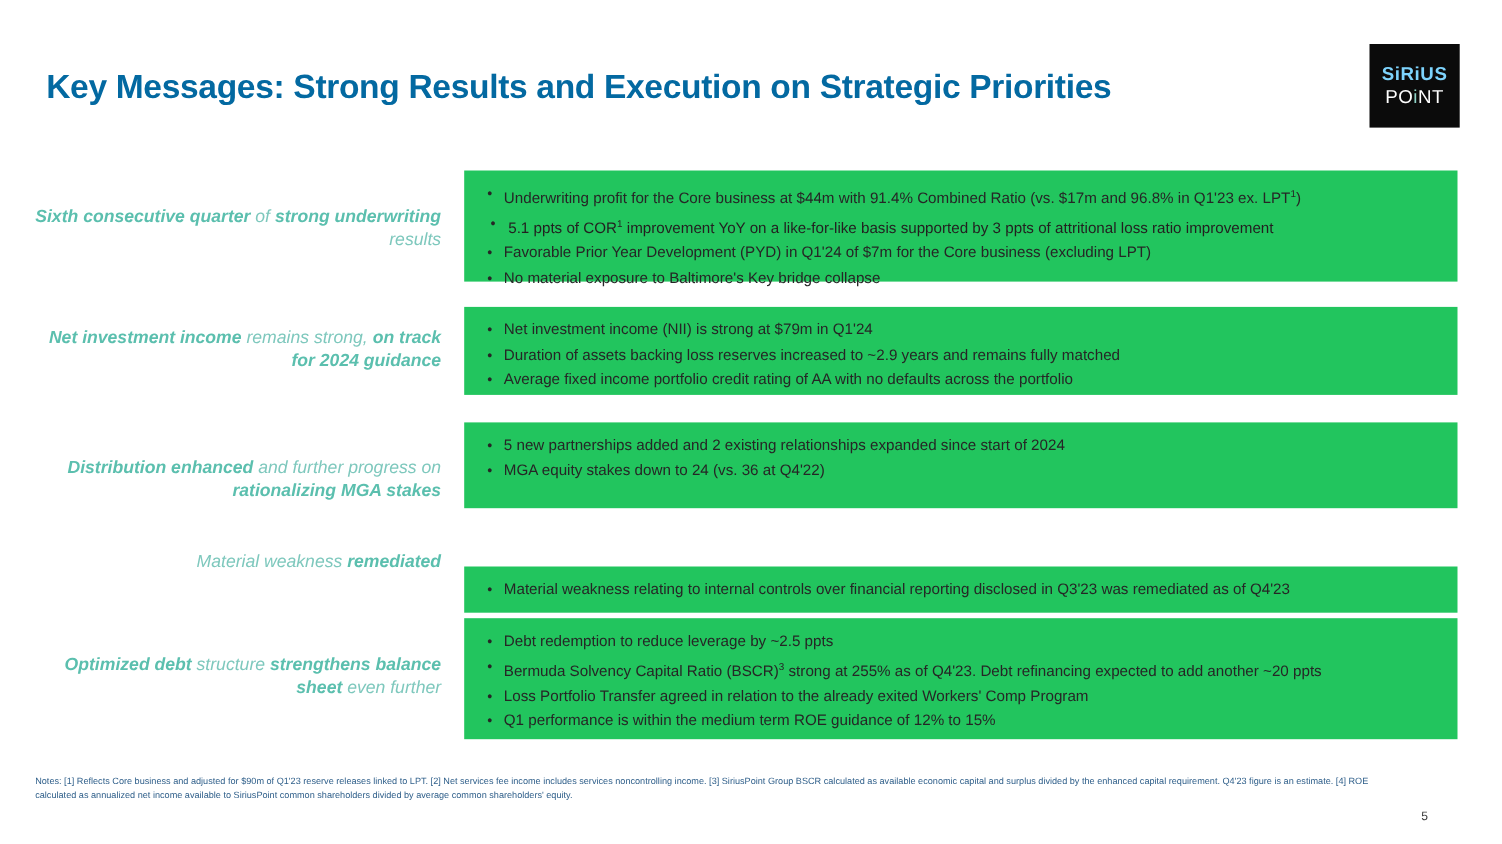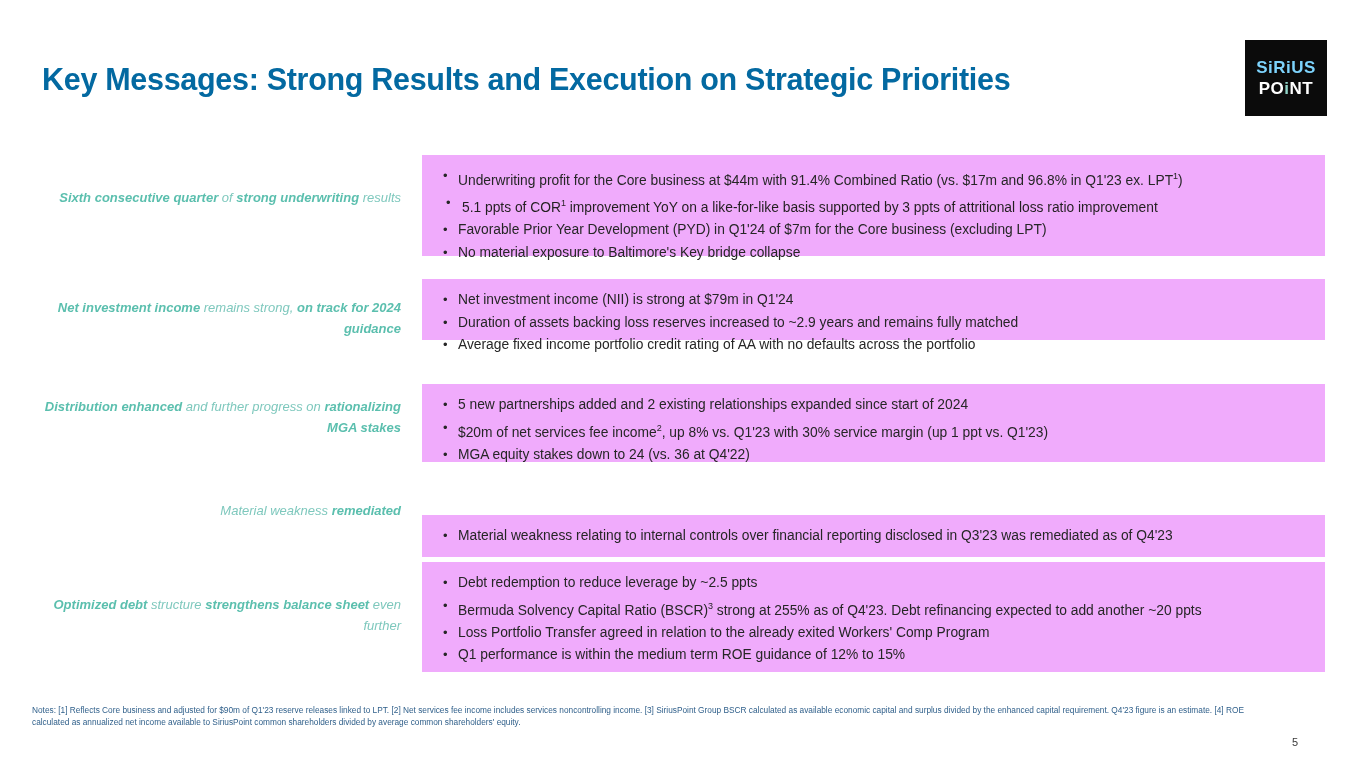--- a/index.html
+++ b/index.html
@@ -49,55 +49,55 @@
     line-height: 1;
   }
   .logo .l1 {
     font-size: 17px;
     font-weight: bold;
     letter-spacing: 0.5px;
     color: #7dd3fc;
   }
   .logo .l2 {
     font-size: 17px;
-    font-weight: bold;
+    font-weight: normal;
     letter-spacing: 0.5px;
     color: #ffffff;
     margin-top: 4px;
   }
   .logo .l2 .dot {
     color: #8fd3c7;
   }
 
   
   .row {
     position: absolute;
     left: 0;
     width: 1365px;
   }
   .row-label {
     position: absolute;
     left: 28px;
     width: 373px;
     text-align: right;
-    font-size: 13px;
+    font-size: 16px;
     line-height: 21px;
     font-style: italic;
     color: #7ec8bd;
   }
   .row-label b {
     font-weight: bold;
     font-style: italic;
     color: #5bbfae;
   }
   .row-box {
     position: absolute;
     left: 422px;
     width: 903px;
-    background: #f0abfc;
+    background: #22c55e;
     box-sizing: border-box;
     padding: 10px 14px 10px 14px;
   }
   ul.bullets {
     margin: 0;
     padding: 0;
     list-style: none;
   }
   ul.bullets > li {
     position: relative;
@@ -179,35 +179,34 @@
             <li>5.1 ppts of COR<sup>1</sup> improvement YoY on a like-for-like basis supported by 3 ppts of attritional loss ratio improvement</li>
           </ul>
           <li>Favorable Prior Year Development (PYD) in Q1'24 of $7m for the Core business (excluding LPT)</li>
           <li>No material exposure to Baltimore's Key bridge collapse</li>
         </ul>
     </div>
   </div>
 
   <div class="row" style="top:279px;">
     <div class="row-label" style="top:18px;"><b>Net investment income</b> remains strong, <b>on track for 2024 guidance</b></div>
-    <div class="row-box" style="top:0; height:61px;">
+    <div class="row-box" style="top:0; height:80px;">
       <ul class="bullets">
           <li>Net investment income (NII) is strong at $79m in Q1'24</li>
           <li>Duration of assets backing loss reserves increased to ~2.9 years and remains fully matched</li>
           <li>Average fixed income portfolio credit rating of AA with no defaults across the portfolio</li>
         </ul>
     </div>
   </div>
 
   <div class="row" style="top:384px;">
-    <div class="row-label" style="top:12px;"><b>Distribution enhanced</b> and further progress on <b>rationalizing MGA stakes</b></div>
+    <div class="row-label" style="top:31px;"><b>Distribution enhanced</b> and further progress on <b>rationalizing MGA stakes</b></div>
     <div class="row-box" style="top:0; height:78px;">
       <ul class="bullets">
           <li>5 new partnerships added and 2 existing relationships expanded since start of 2024</li>
-          <li>$20m of net services fee income<sup>2</sup>, up 8% vs. Q1'23 with 30% service margin (up 1 ppt vs. Q1'23)</li>
           <li>MGA equity stakes down to 24 (vs. 36 at Q4'22)</li>
         </ul>
     </div>
   </div>
 
   <div class="row" style="top:490px;">
     <div class="row-label" style="top:10px;">Material weakness <b>remediated</b></div>
     <div class="row-box" style="top:0; height:42px;margin-top:25px;">
       <ul class="bullets">
           <li>Material weakness relating to internal controls over financial reporting disclosed in Q3'23 was remediated as of Q4'23</li>

